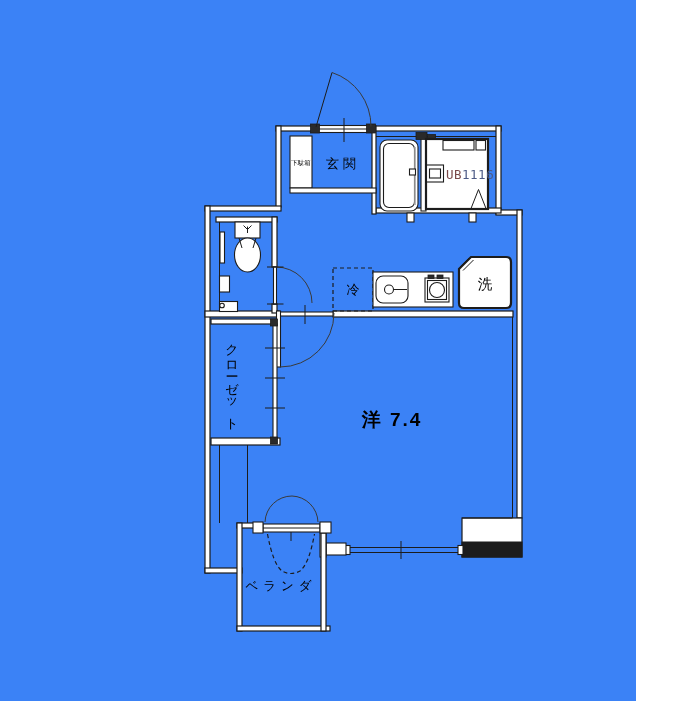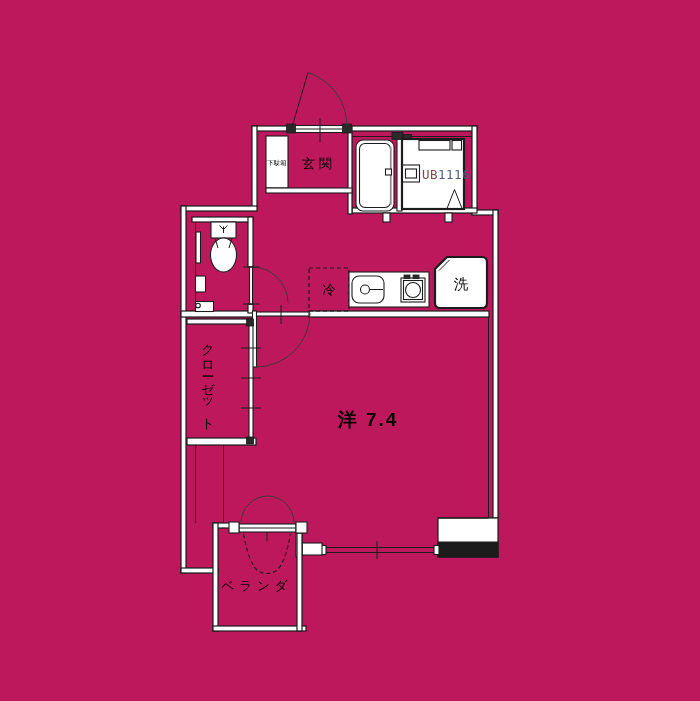--- a/index.html
+++ b/index.html
@@ -1,17 +1,17 @@
 <!DOCTYPE html>
 <html><head>
 <meta charset="utf-8">
 <style>
   html,body{margin:0;padding:0;background:#ffffff;}
-  .stage{position:relative;width:700px;height:701px;background:#be185d;overflow:hidden;
-         font-family:"Liberation Sans","DejaVu Sans",sans-serif;}
+  .stage{position:relative;width:612px;height:701px;background:#3b82f6;overflow:hidden;
+         font-family:"Liberation Sans","DejaVu Sans",sans-serif;padding-left:24px;}
   svg{display:block;}
   .wall{fill:#ffffff;stroke:#1c1c1c;stroke-width:1.2;}
   .wall-fill{fill:#1c1c1c;stroke:#1c1c1c;stroke-width:1;}
   .thin{fill:none;stroke:#1c1c1c;stroke-width:1;}
   .fix{fill:#ffffff;stroke:#1c1c1c;stroke-width:1.1;}
   .fix2{fill:none;stroke:#1c1c1c;stroke-width:1.1;}
   .thick{fill:#ffffff;stroke:#1c1c1c;stroke-width:2.2;}
   .dash{fill:none;stroke:#1c1c1c;stroke-width:1.2;stroke-dasharray:4 3;}
   .arc{fill:none;stroke:#3a3a3a;stroke-width:1;}
   .darkblk{fill:#2a2a2a;stroke:#1c1c1c;stroke-width:0.8;}

